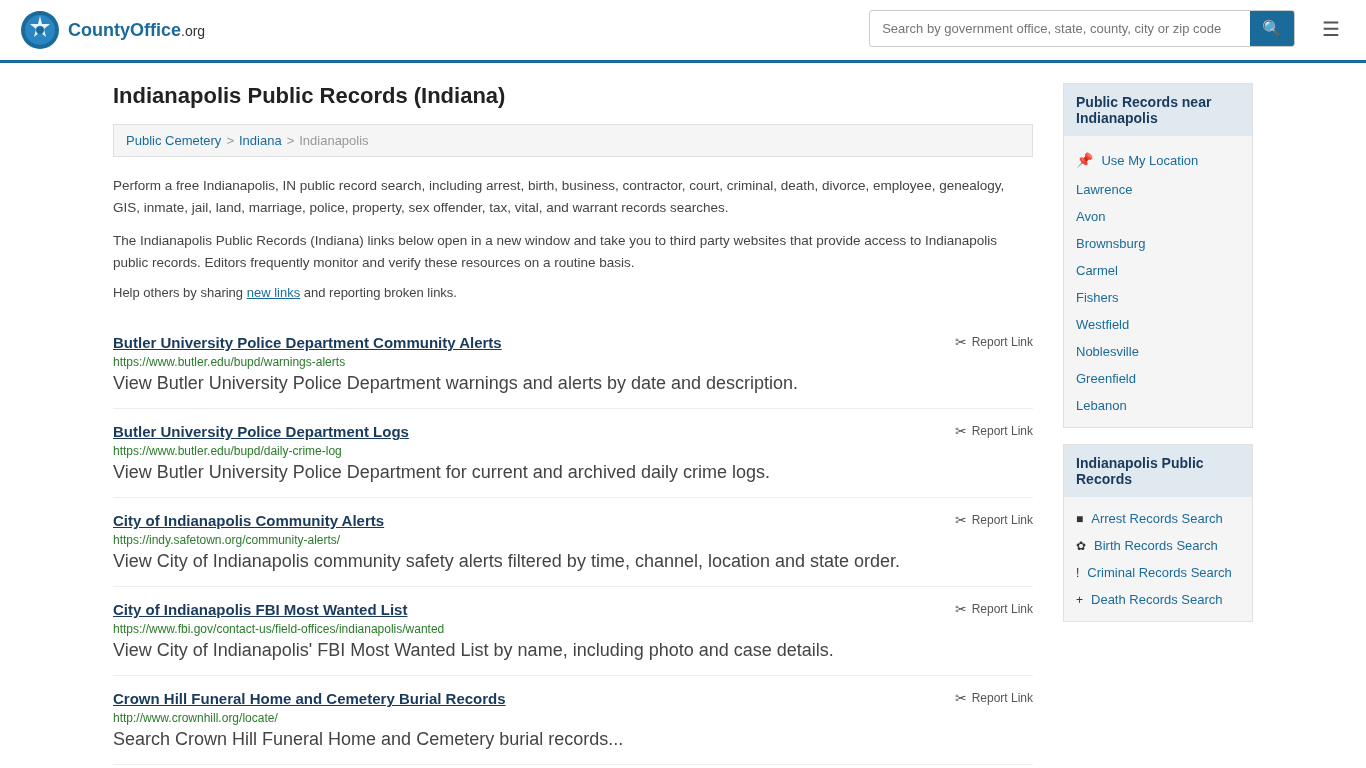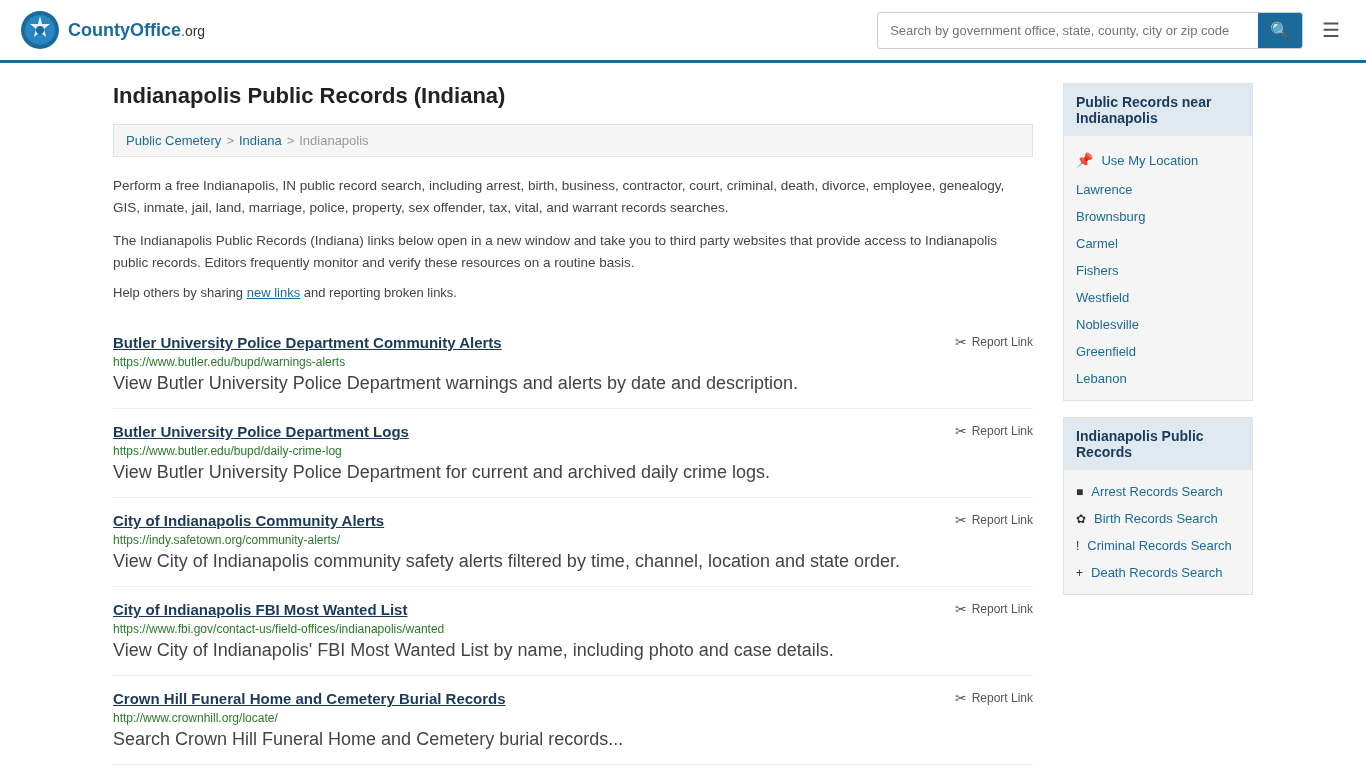--- a/index.html
+++ b/index.html
@@ -4,36 +4,36 @@
   <style>
     * { margin: 0; padding: 0; box-sizing: border-box; }
     body { font-family: Arial, sans-serif; font-size: 14px; color: #333; background: #fff; }
 
     
     .header {
       background: #fff;
       border-bottom: 3px solid #1a6b9a;
       padding: 10px 20px;
       display: flex;
-      align-items: center;
+      align-items: flex-start;
       justify-content: space-between;
     }
     .logo-area {
       display: flex;
       align-items: center;
       gap: 8px;
     }
     .logo-icon {
       width: 40px;
       height: 40px;
     }
     .header-right {
       display: flex;
       align-items: center;
-      gap: 13px;
+      gap: 21px;
     }
     .search-bar {
       display: flex;
       align-items: center;
       border: 1px solid #ccc;
       border-radius: 3px;
       overflow: hidden;
     }
     .search-bar input {
       width: 380px;
@@ -337,20 +337,21 @@
 
     <div class="sidebar-section">
       <div class="sidebar-section-title">Public Records near Indianapolis</div>
       <div class="sidebar-section-content">
         <a href="#" class="sidebar-location-btn">
           <span class="location-icon">📌</span>
           <span>Use My Location</span>
         </a>
         <div id="nearby-links">
             <a href="#" class="sidebar-link">Lawrence</a>
+            <a href="#" class="sidebar-link">Avon</a>
             <a href="#" class="sidebar-link">Brownsburg</a>
             <a href="#" class="sidebar-link">Carmel</a>
             <a href="#" class="sidebar-link">Fishers</a>
             <a href="#" class="sidebar-link">Westfield</a>
             <a href="#" class="sidebar-link">Noblesville</a>
             <a href="#" class="sidebar-link">Greenfield</a>
             <a href="#" class="sidebar-link">Lebanon</a>
           </div>
       </div>
     </div>

